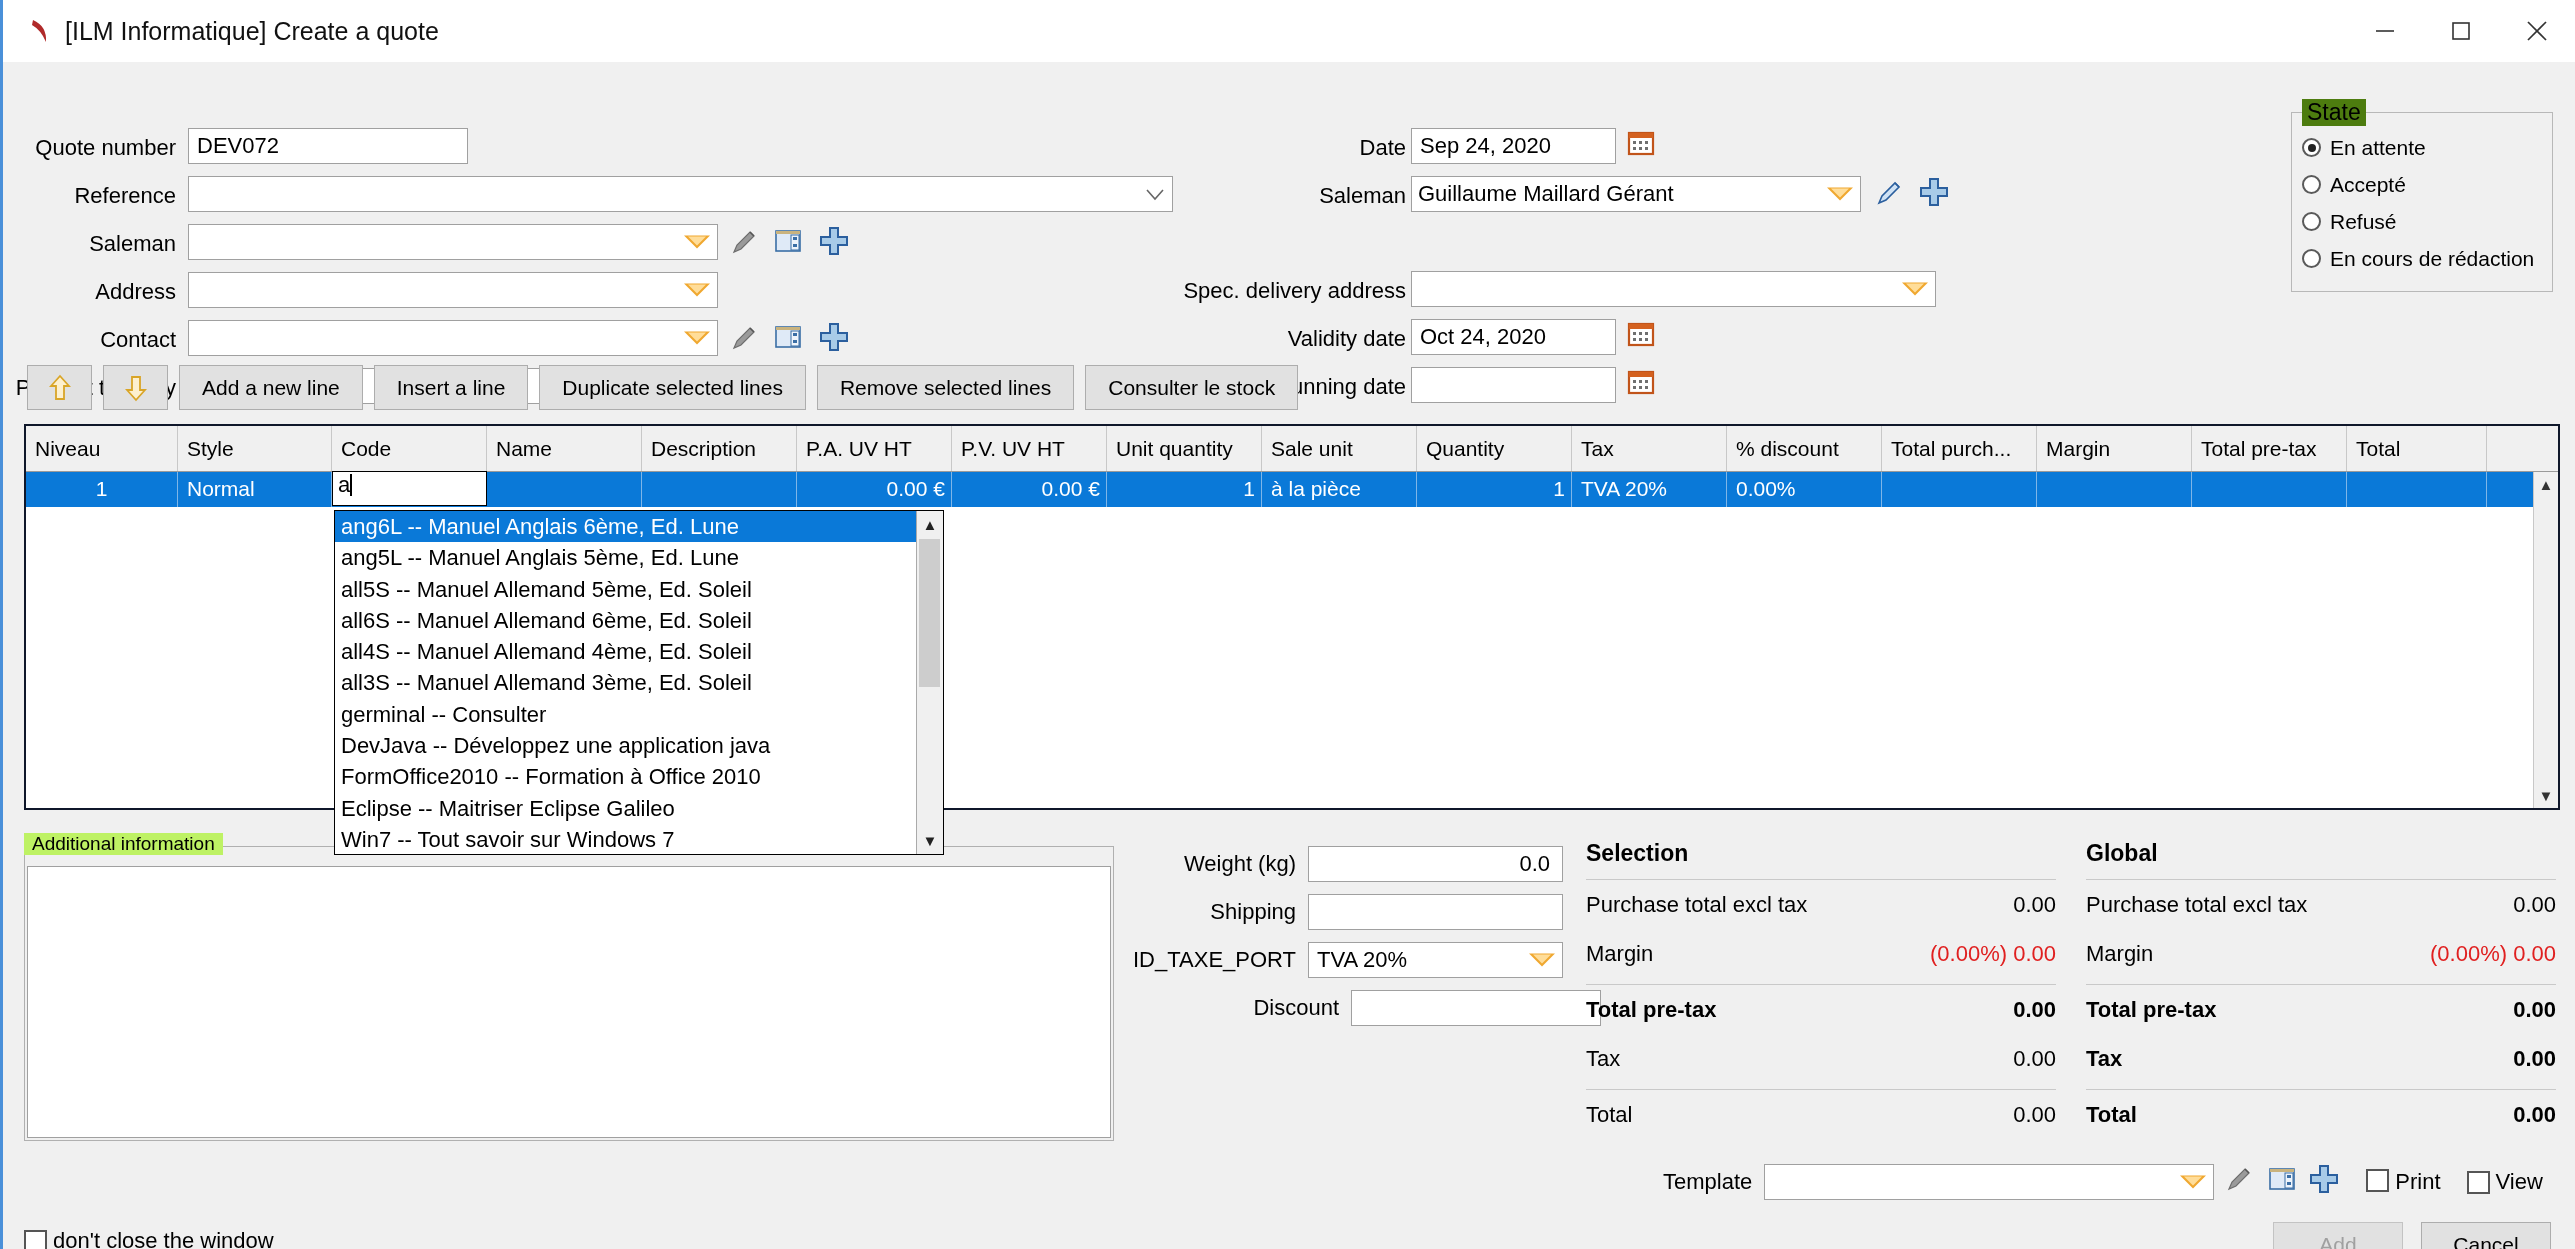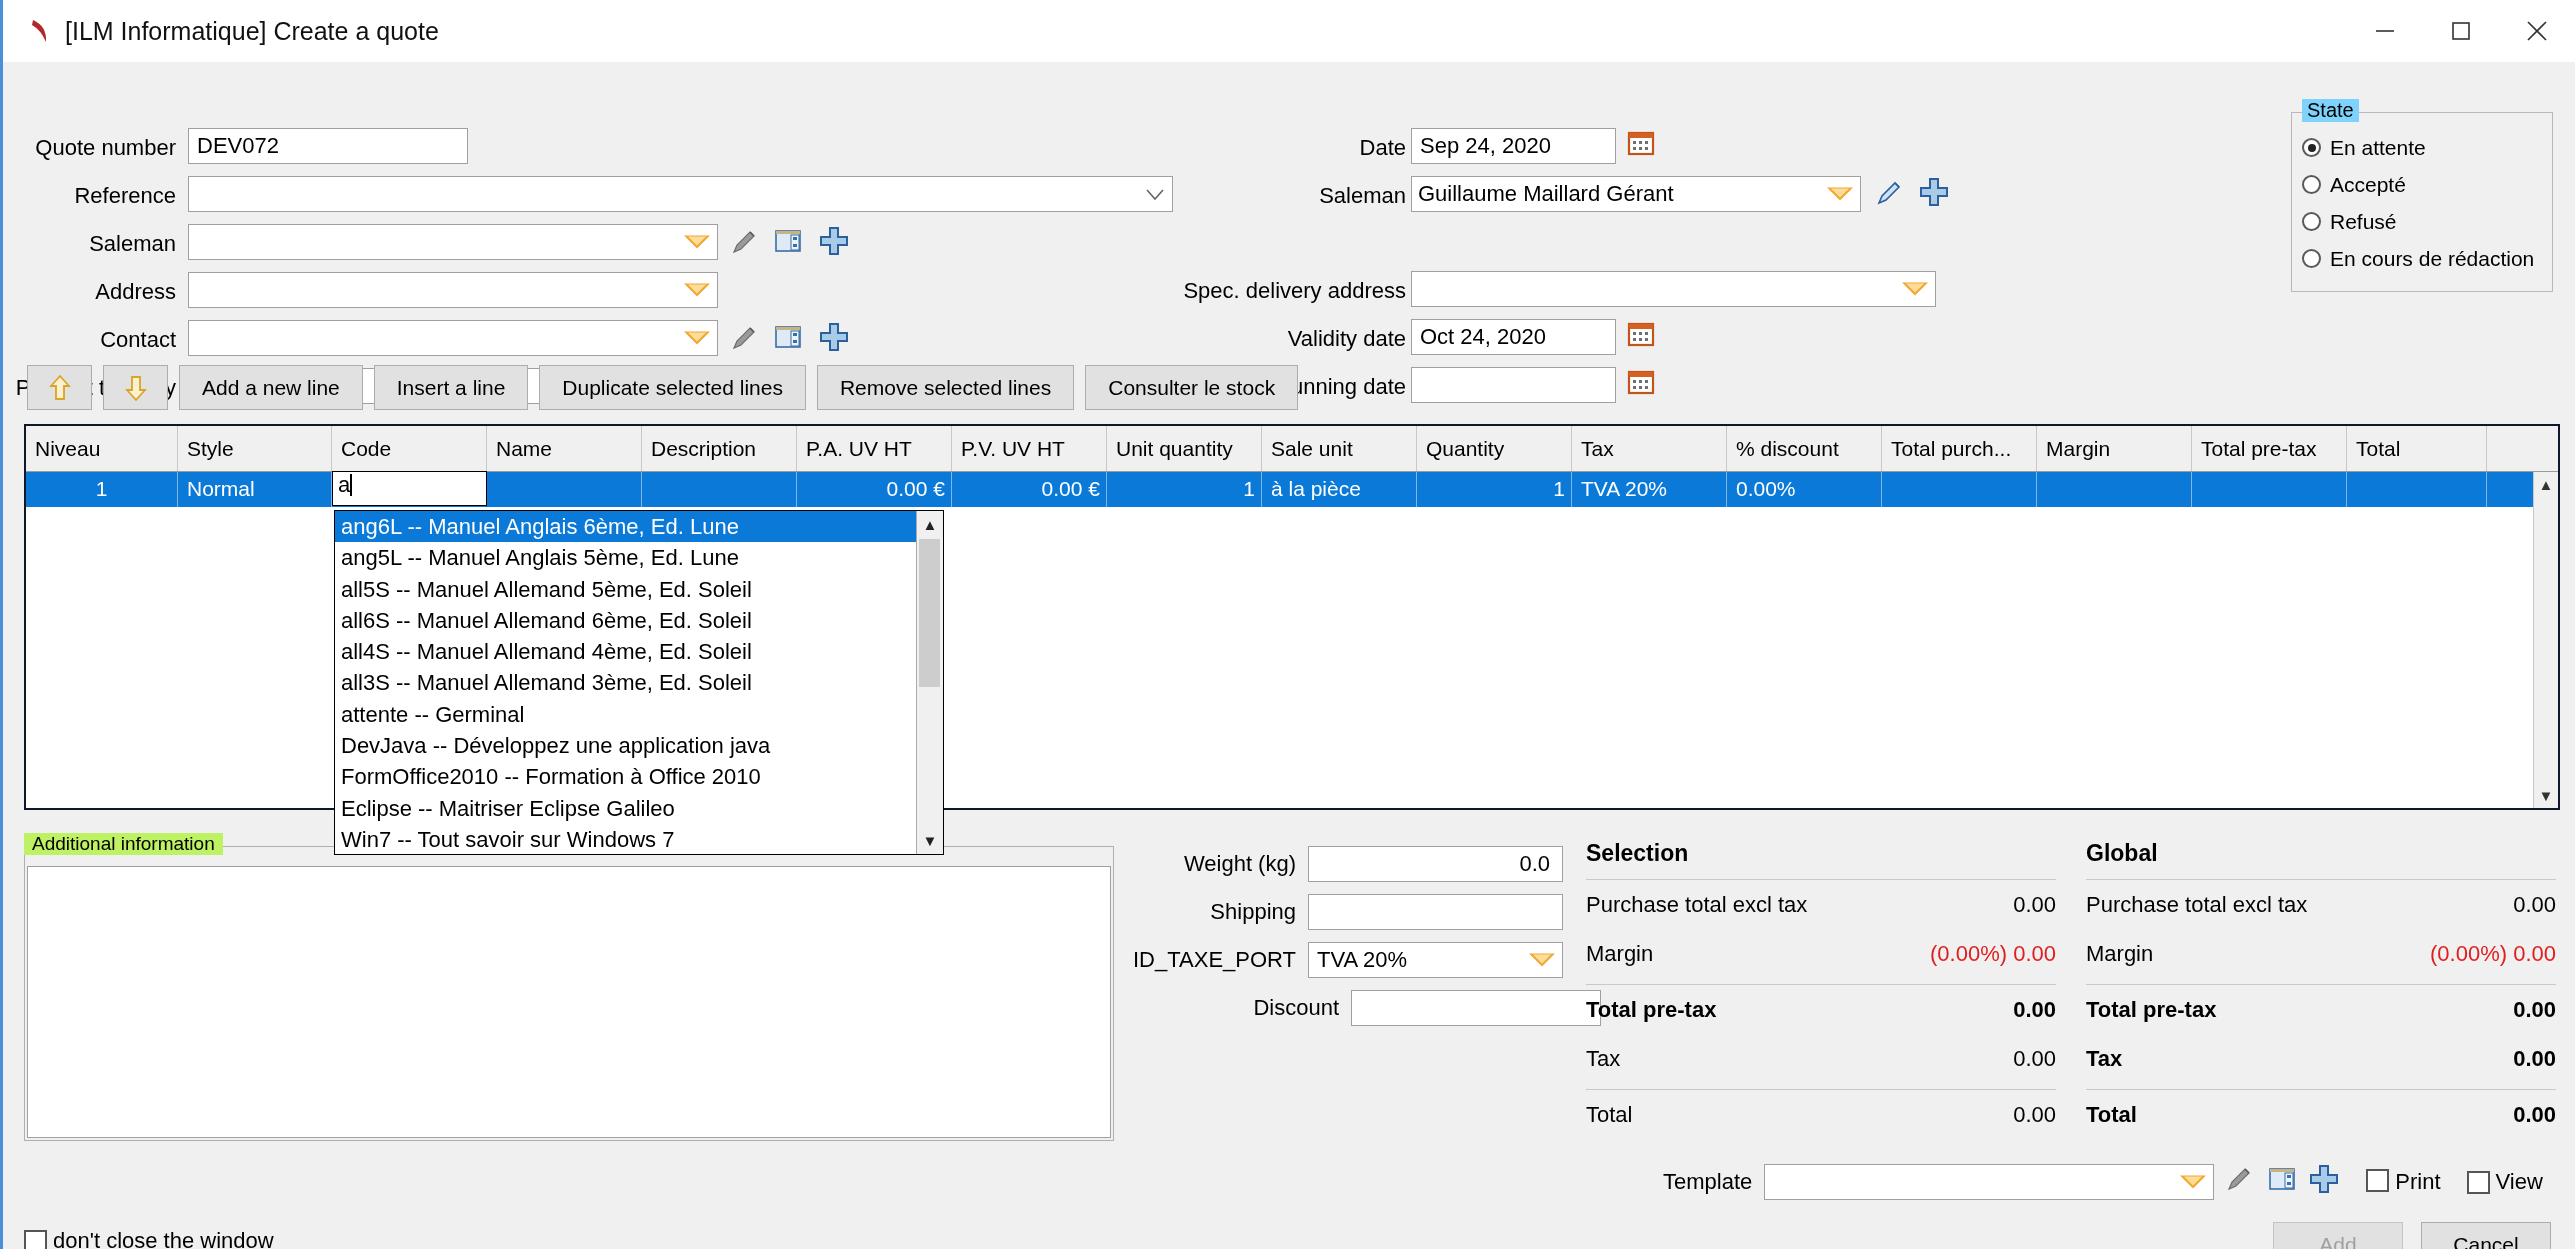--- a/index.html
+++ b/index.html
@@ -49,21 +49,21 @@
     border-top:9px solid #ffdd99;
   }
 
   .icon-pencil, .icon-card, .icon-plus, .icon-cal { cursor:pointer; }
 
   
   .state-group {
     position:absolute; right:22px; top:50px; width:262px; height:180px;
     border:1px solid #b8b8b8;
   }
-  .state-title { position:absolute; left:10px; top:-14px; background:#7dd3fc; padding:0 5px; font-size:20px; }
+  .state-title { position:absolute; left:10px; top:-14px; background:#4d7c0f; padding:0 5px; font-size:23px; }
   .radio-row { display:flex; align-items:center; margin:0 0 0 10px; height:37px; font-size:21px; }
   .radio {
     width:19px;height:19px;border:2px solid #5a5a5a;border-radius:50%;
     margin-right:9px; position:relative; background:#fff; flex:0 0 auto;
   }
   .radio.on::after{ content:""; position:absolute; left:3.5px; top:3.5px; width:8px;height:8px;border-radius:50%;background:#222; }
 
   
   .toolbar { position:absolute; left:24px; top:365px; display:flex; gap:11px; align-items:center; }
   .btn {
@@ -419,21 +419,21 @@
     </div>
   </div>
 
   <div class="dropdown">
     <div class="dd-item sel">ang6L -- Manuel Anglais 6ème, Ed. Lune</div>
     <div class="dd-item">ang5L -- Manuel Anglais 5ème, Ed. Lune</div>
     <div class="dd-item">all5S -- Manuel Allemand 5ème, Ed. Soleil</div>
     <div class="dd-item">all6S -- Manuel Allemand 6ème, Ed. Soleil</div>
     <div class="dd-item">all4S -- Manuel Allemand 4ème, Ed. Soleil</div>
     <div class="dd-item">all3S -- Manuel Allemand 3ème, Ed. Soleil</div>
-    <div class="dd-item">attente -- Germinal</div>
+    <div class="dd-item">germinal -- Consulter</div>
     <div class="dd-item">DevJava -- Développez une application java</div>
     <div class="dd-item">FormOffice2010 -- Formation à Office 2010</div>
     <div class="dd-item">Eclipse -- Maitriser Eclipse Galileo</div>
     <div class="dd-item">Win7 -- Tout savoir sur Windows 7</div>
     <div class="dd-sb">
       <div class="a">▲</div>
       <div class="dd-thumb"></div>
       <div class="a bot">▼</div>
     </div>
   </div>

